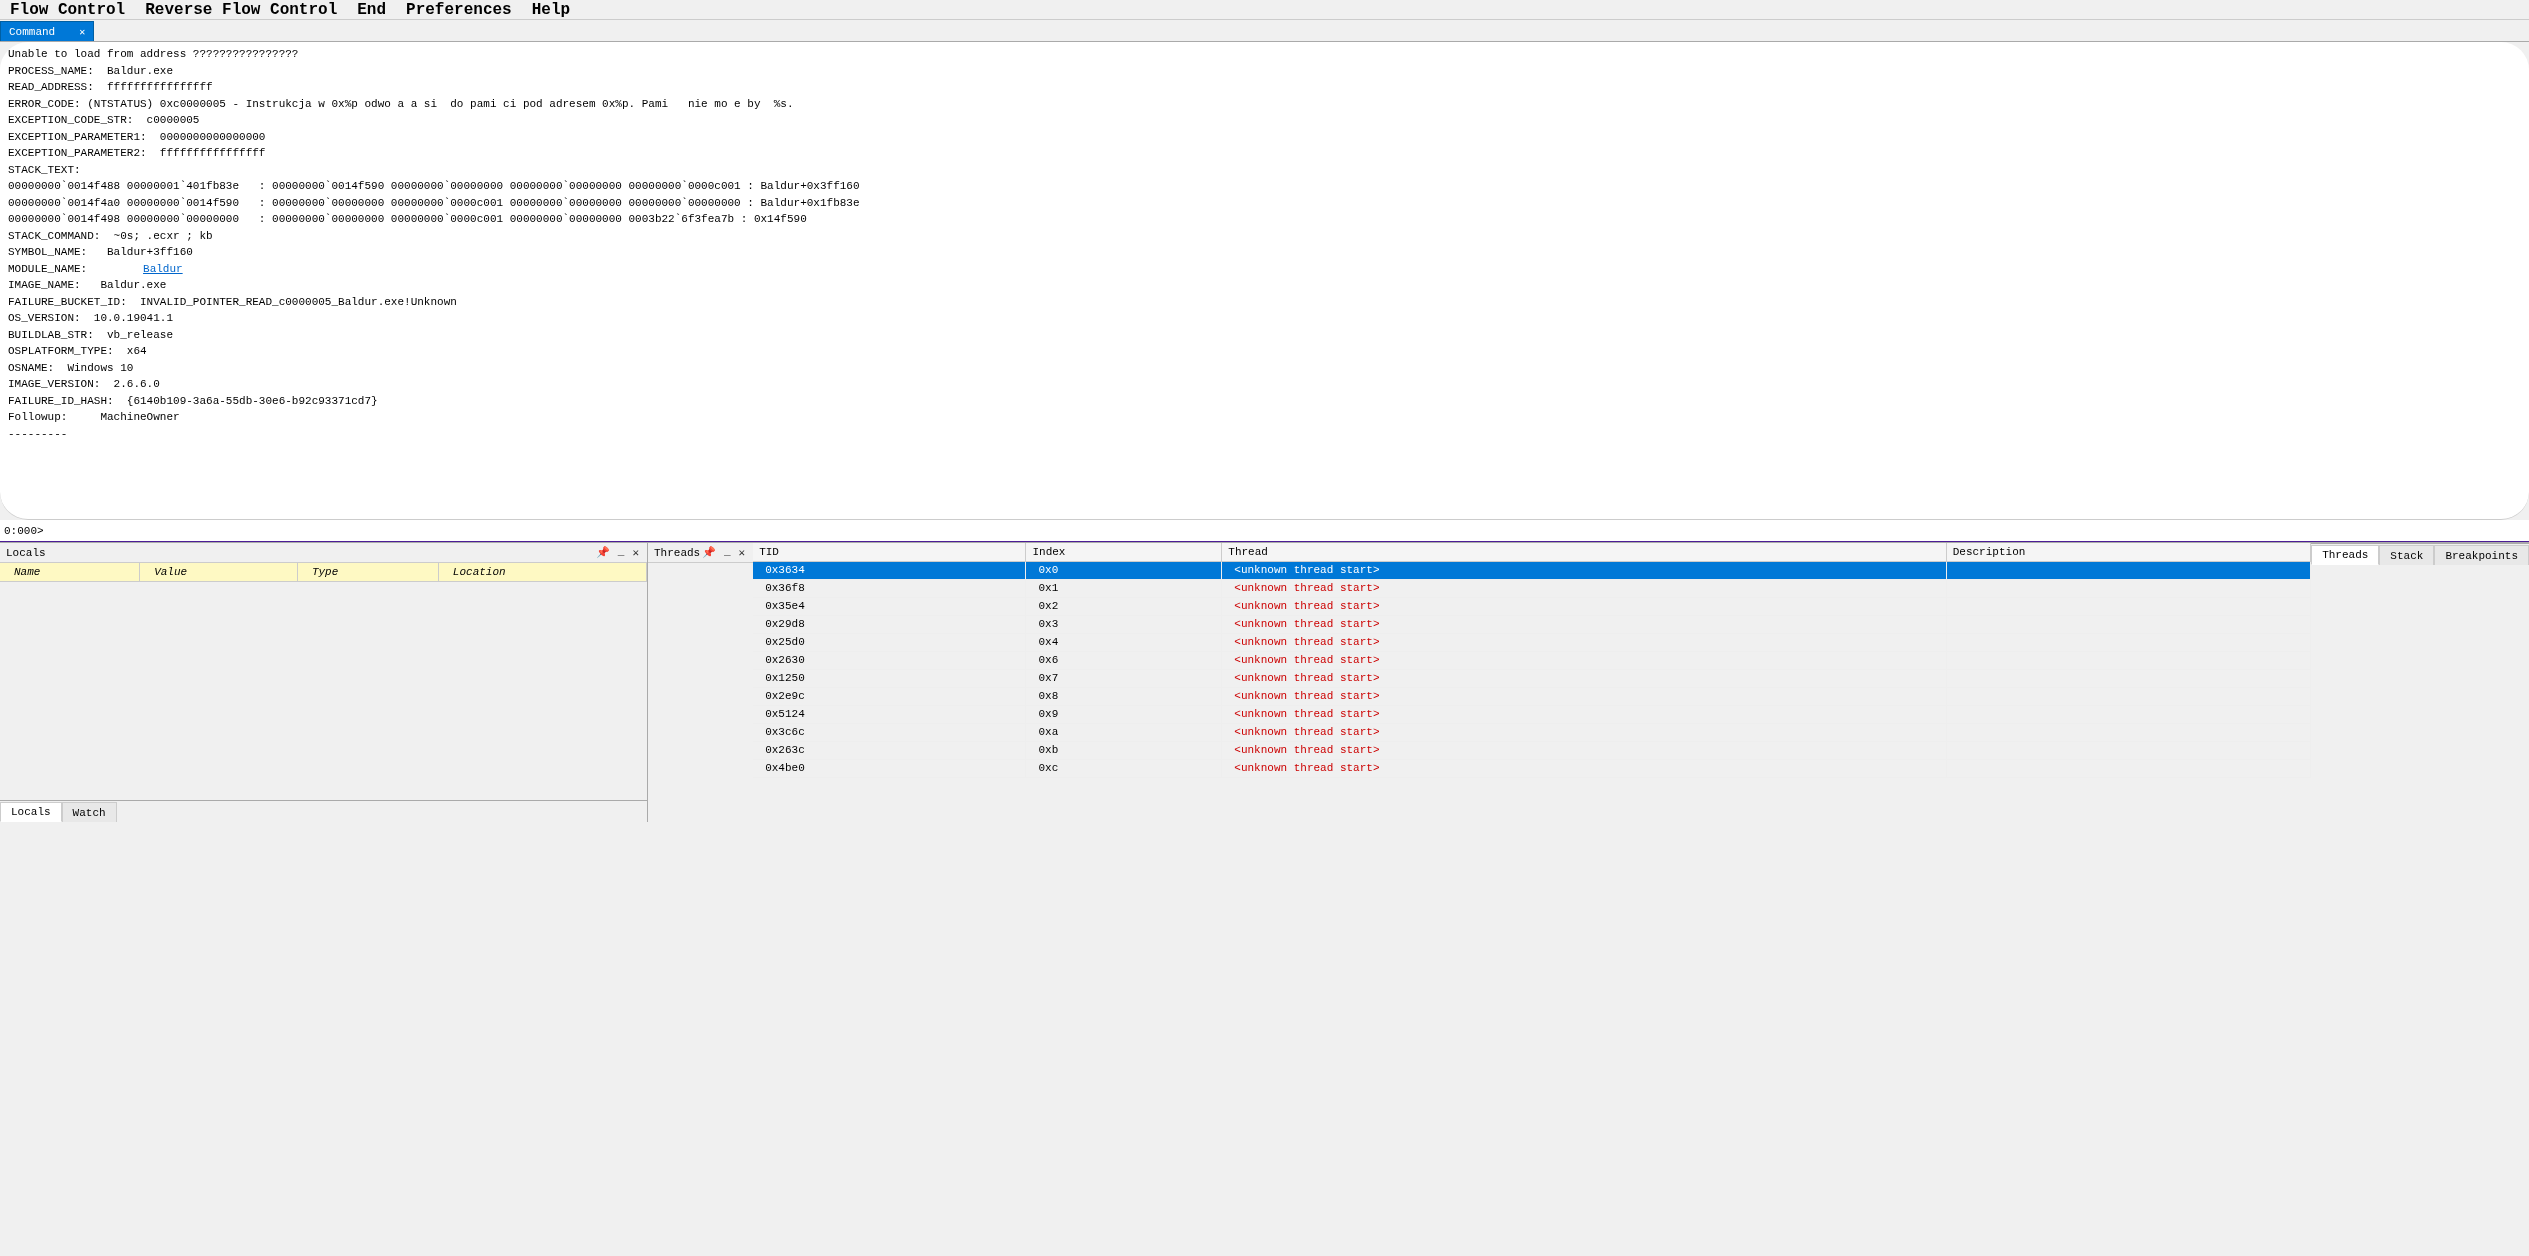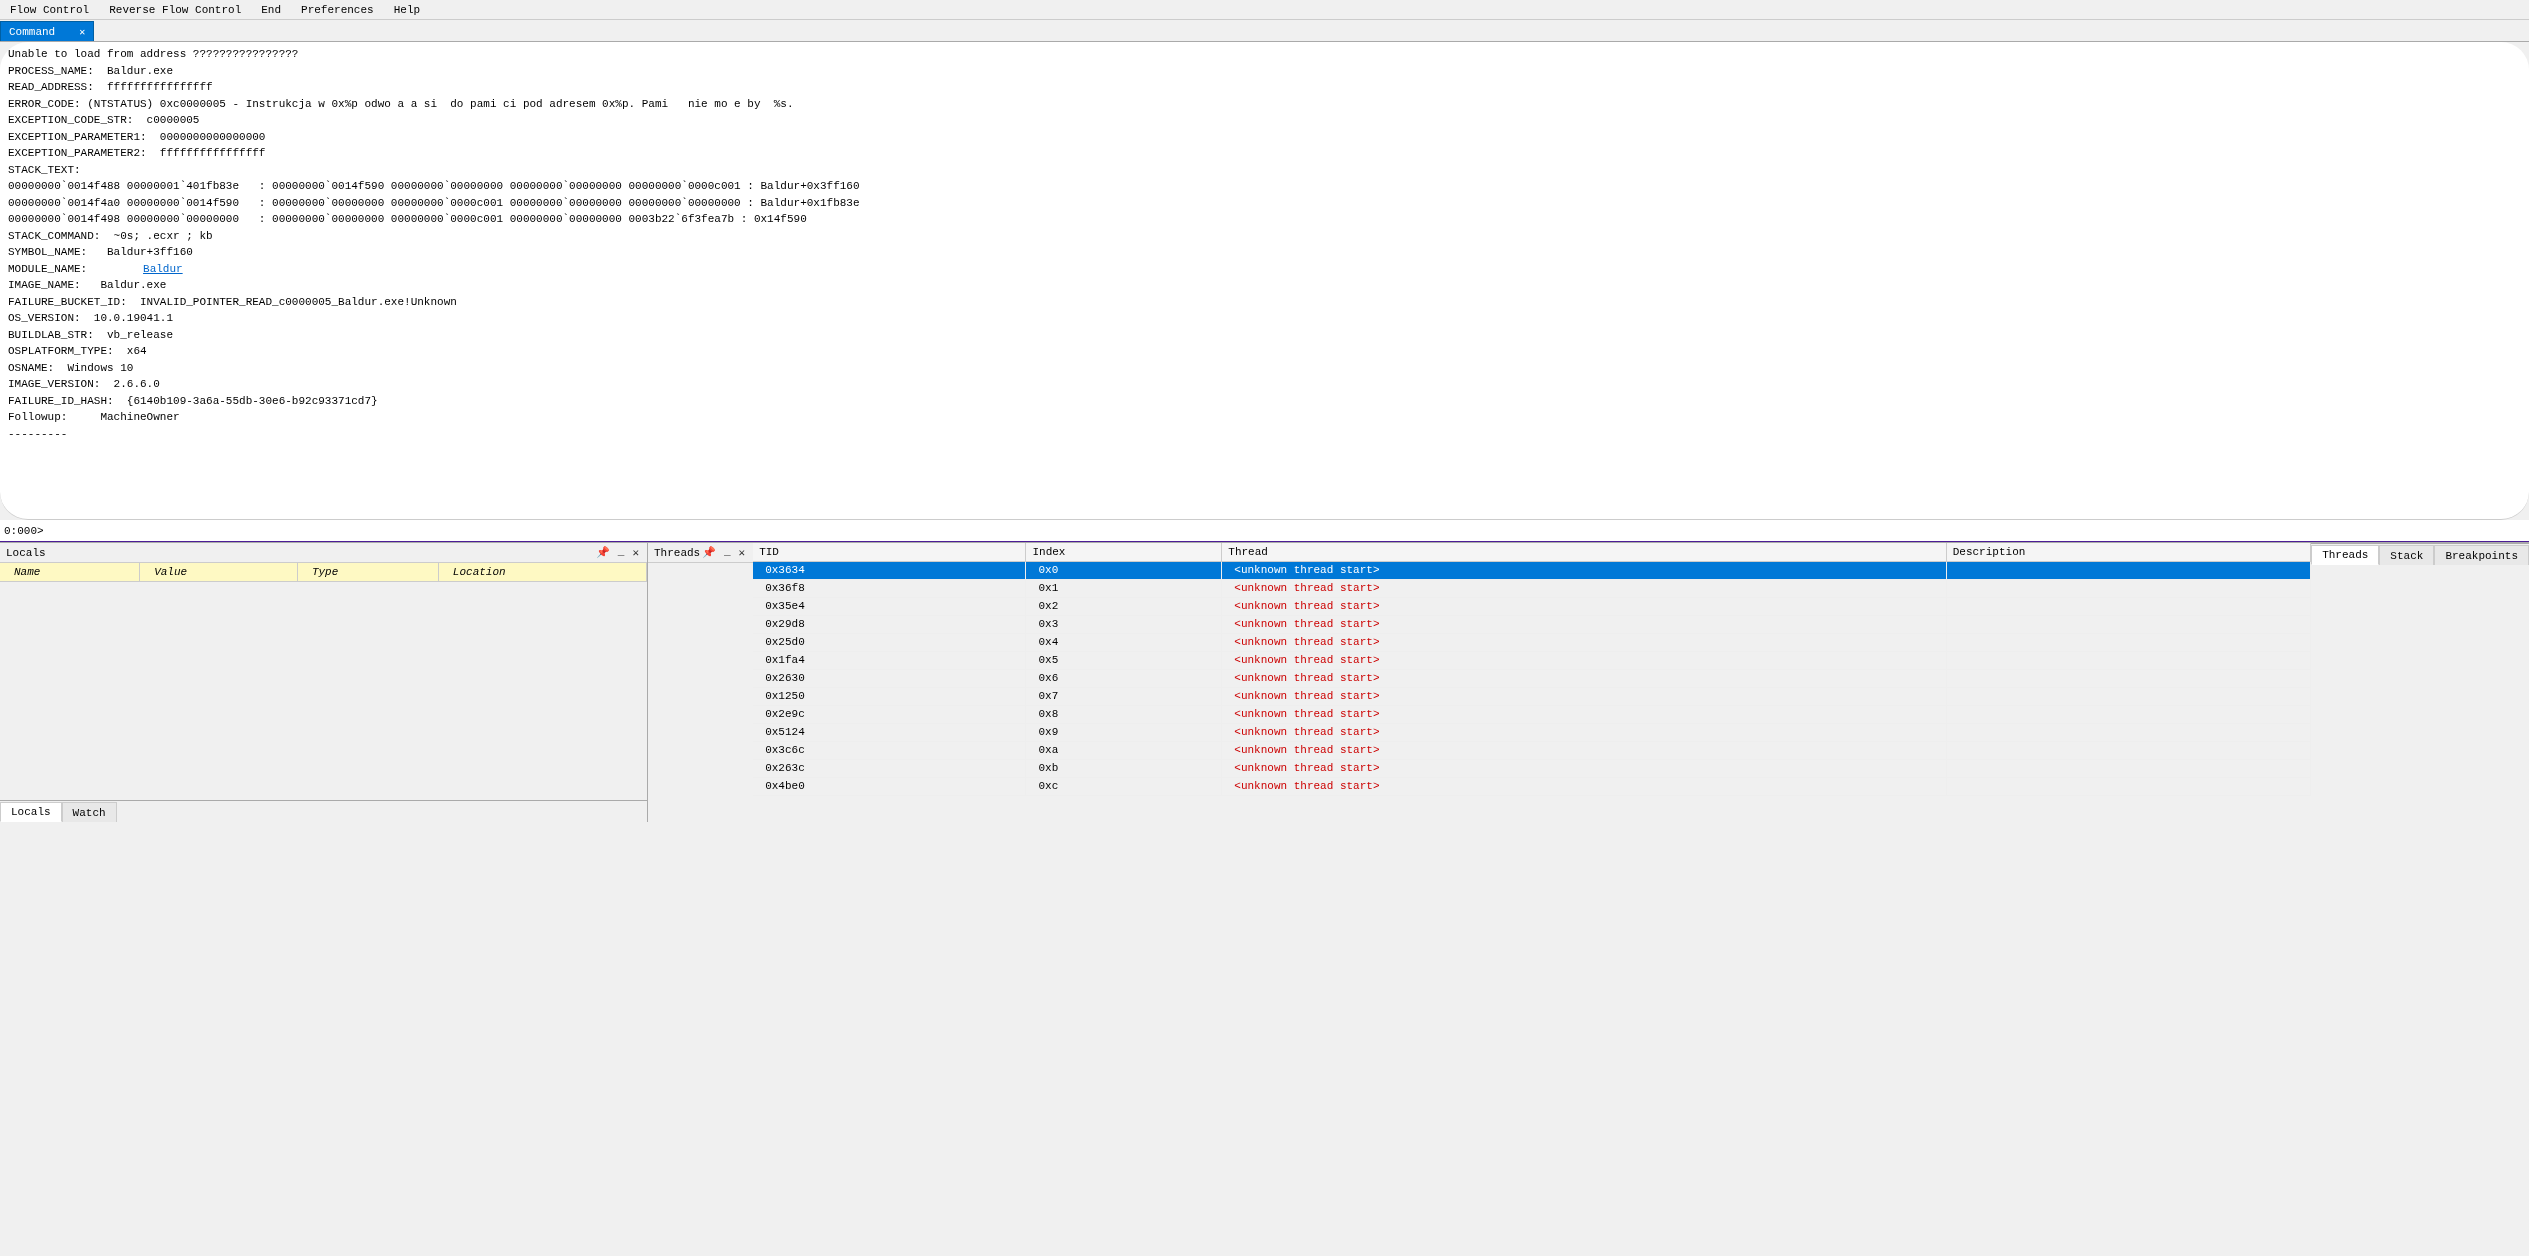--- a/index.html
+++ b/index.html
@@ -16,23 +16,24 @@
     
     .menu-bar {
       display: flex;
       background: #f0f0f0;
       border-bottom: 1px solid #ccc;
       height: 20px;
       align-items: center;
     }
     .menu-item {
       padding: 2px 10px;
-      font-size: 11px;
+      font-size: 16px;
       cursor: pointer;
       white-space: nowrap;
+      font-weight: bold;
     }
 
     
     .tab-bar {
       display: flex;
       background: #f0f0f0;
       border-bottom: 1px solid #aaa;
       height: 22px;
       align-items: flex-end;
     }
@@ -323,26 +324,20 @@
               <td class="thread-unknown">&lt;unknown thread start&gt;</td>
               <td></td>
             </tr>
             <tr>
               <td>0x25d0</td>
               <td>0x4</td>
               <td class="thread-unknown">&lt;unknown thread start&gt;</td>
               <td></td>
             </tr>
             <tr>
-              <td>0x1fa4</td>
-              <td>0x5</td>
-              <td class="thread-unknown">&lt;unknown thread start&gt;</td>
-              <td></td>
-            </tr>
-            <tr>
               <td>0x2630</td>
               <td>0x6</td>
               <td class="thread-unknown">&lt;unknown thread start&gt;</td>
               <td></td>
             </tr>
             <tr>
               <td>0x1250</td>
               <td>0x7</td>
               <td class="thread-unknown">&lt;unknown thread start&gt;</td>
               <td></td>

